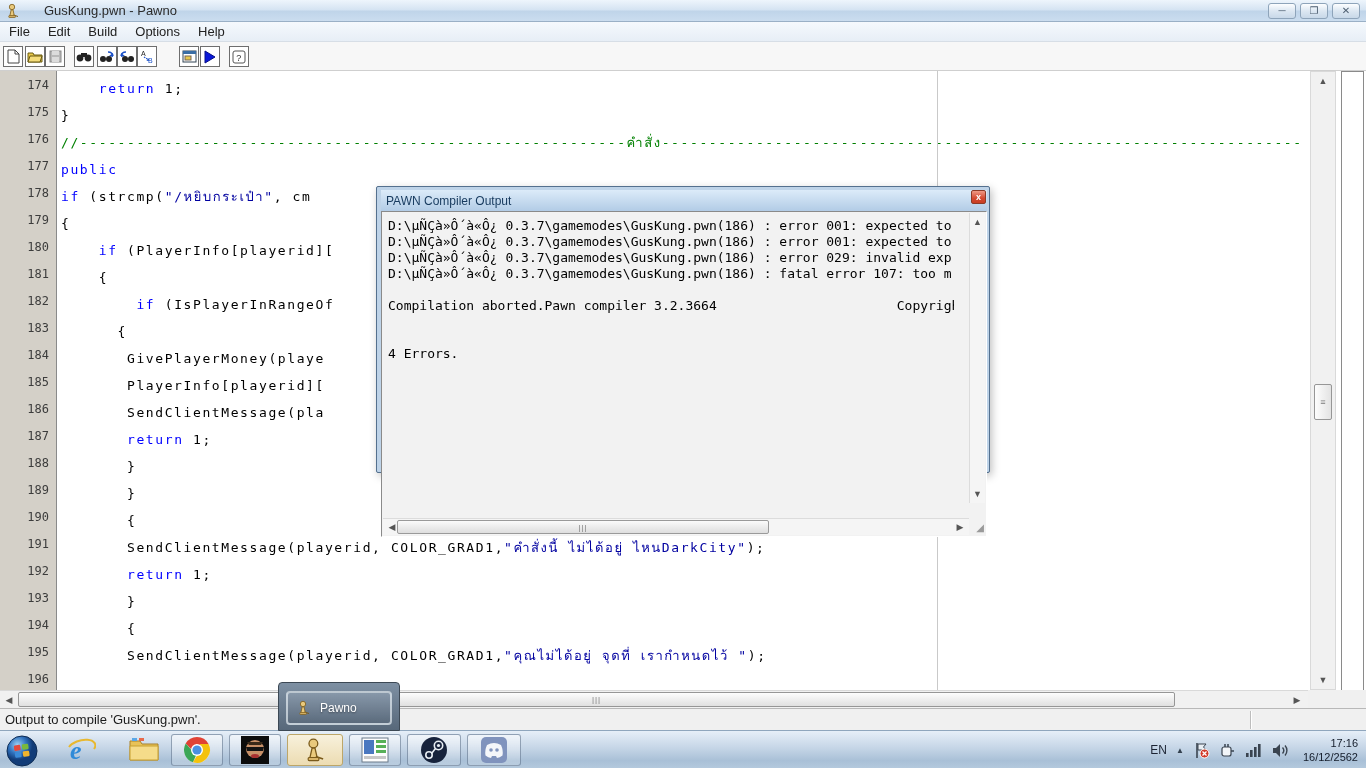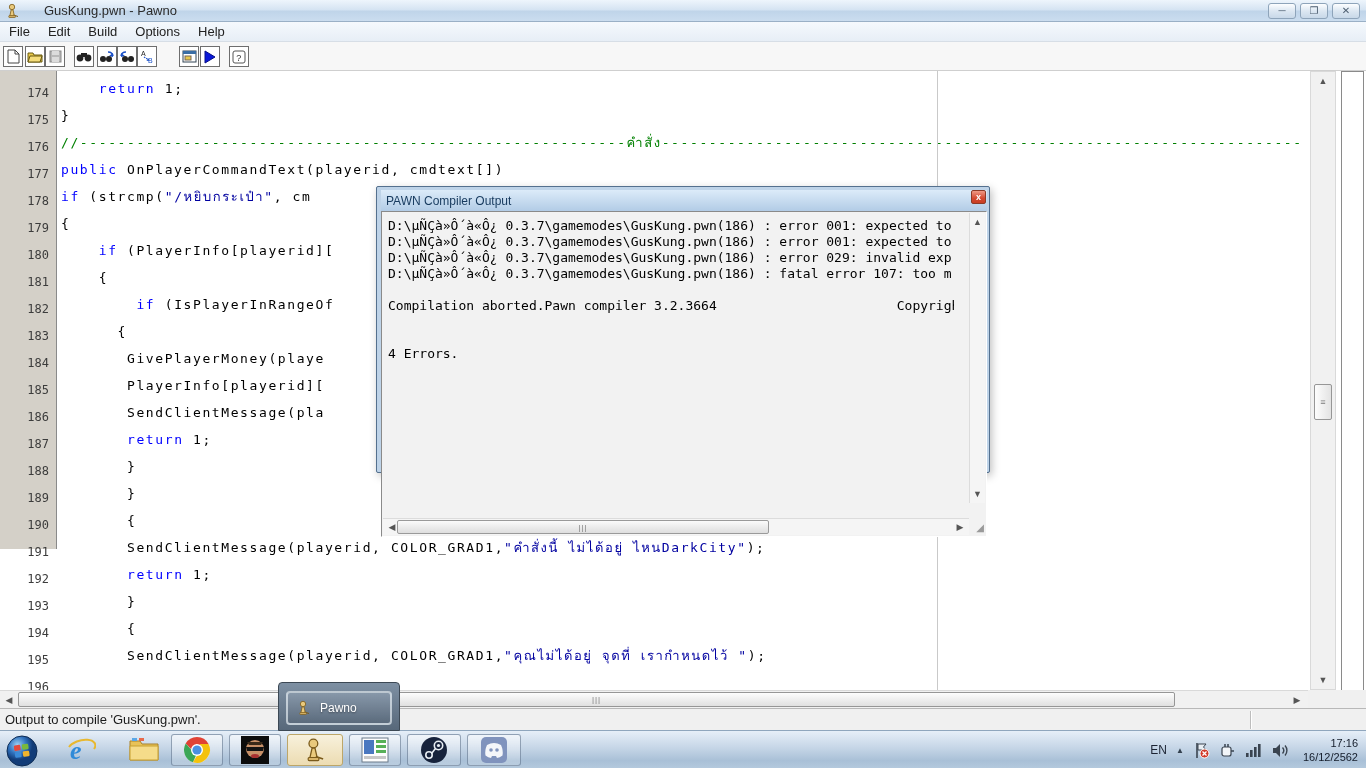--- a/index.html
+++ b/index.html
@@ -25,22 +25,22 @@
 
   
   #toolbar { position:absolute; left:0; top:42px; width:1366px; height:29px;
     background:#f7f7f7; border-bottom:1px solid #cfcfcf; }
   .tb-btn { position:absolute; top:4px; width:20px; height:21px; background:#fff;
     border:1px solid #6e6e6e; display:flex; align-items:center; justify-content:center; }
   .tb-btn svg { display:block; }
 
   
   #editor { position:absolute; left:0; top:71px; width:1366px; height:637px; background:#fff; overflow:hidden; }
-  #gutter { position:absolute; left:0; top:0; width:57px; height:478px; background:#d4d0c8;
-    border-right:1px solid #8a8a8a; padding-top:8px; }
+  #gutter { position:absolute; left:0; top:0; width:57px; height:619px; background:#d4d0c8;
+    border-right:1px solid #8a8a8a; padding-top:0; }
   .ln { height:27px; font-family:"DejaVu Sans Mono",monospace; font-size:12px; color:#3c3c3c;
     text-align:right; padding-right:7px; display:flex; align-items:center; justify-content:flex-end; }
   #code { position:absolute; left:61px; top:0; width:1248px; height:619px; padding-top:4px; overflow:hidden; }
   .cl { height:27px; font-family:"DejaVu Sans Mono",monospace; font-size:13px; letter-spacing:1.6px;
     white-space:pre; display:flex; align-items:center; }
   .seg-p { color:#000000; } .seg-k { color:#0000ff; } .seg-c { color:#008000; } .seg-s { color:#0000a0; }
   #margin-line { position:absolute; left:937px; top:0; width:1px; height:619px; background:#c9c9c9; }
 
   
   #v-scroll { position:absolute; left:1310px; top:0; width:26px; height:619px; background:#f1f1f1; border:1px solid #d9d9d9; }
@@ -238,21 +238,21 @@
         <div class="ln">192</div>
         <div class="ln">193</div>
         <div class="ln">194</div>
         <div class="ln">195</div>
         <div class="ln">196</div>
       </div>
     <div id="code">
         <div class="cl"><span class="seg-p">    </span><span class="seg-k">return</span><span class="seg-p"> 1;</span></div>
         <div class="cl"><span class="seg-p">}</span></div>
         <div class="cl"><span class="seg-c">//----------------------------------------------------------คำสั่ง--------------------------------------------------------------------</span></div>
-        <div class="cl"><span class="seg-k">public</span><span class="seg-p"> OnPlayerCommandText(playerid, cmdtext[])</span></div>
+        <div class="cl"><span class="seg-k">public</span></div>
         <div class="cl"><span class="seg-k">if</span><span class="seg-p"> (strcmp(</span><span class="seg-s">"/หยิบกระเป๋า"</span><span class="seg-p">, cm</span></div>
         <div class="cl"><span class="seg-p">{</span></div>
         <div class="cl"><span class="seg-p">    </span><span class="seg-k">if</span><span class="seg-p"> (PlayerInfo[playerid][</span></div>
         <div class="cl"><span class="seg-p">    {</span></div>
         <div class="cl"><span class="seg-p">        </span><span class="seg-k">if</span><span class="seg-p"> (IsPlayerInRangeOf</span></div>
         <div class="cl"><span class="seg-p">      {</span></div>
         <div class="cl"><span class="seg-p">       GivePlayerMoney(playe</span></div>
         <div class="cl"><span class="seg-p">       PlayerInfo[playerid][</span></div>
         <div class="cl"><span class="seg-p">       SendClientMessage(pla</span></div>
         <div class="cl"><span class="seg-p">       </span><span class="seg-k">return</span><span class="seg-p"> 1;</span></div>

